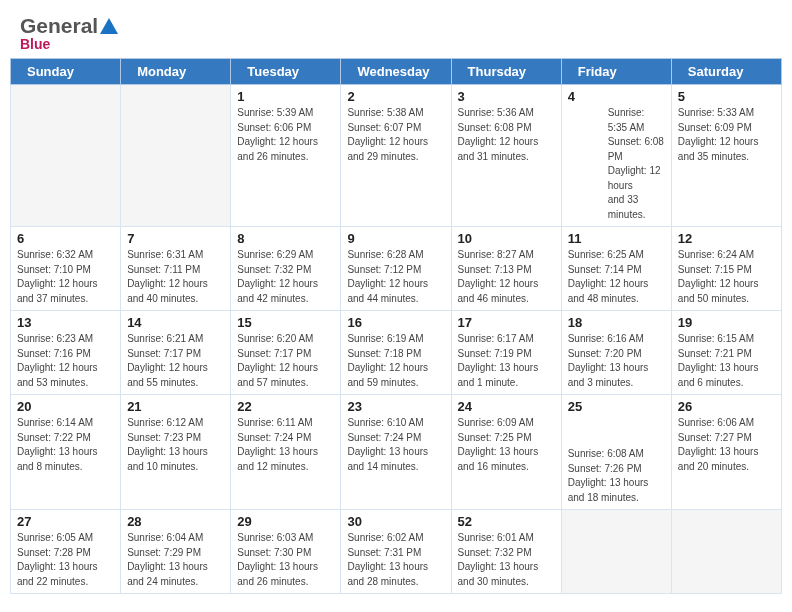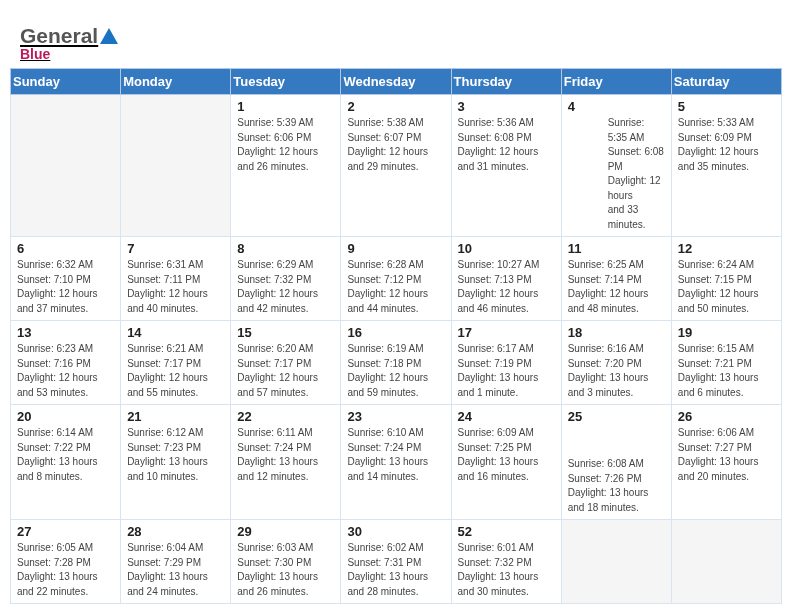--- a/index.html
+++ b/index.html
@@ -7,22 +7,21 @@
       font-family: Arial, sans-serif;
       background: #fff;
       width: 792px;
       min-height: 612px;
       overflow: hidden;
     }
     .header {
       display: flex;
       align-items: flex-start;
       justify-content: space-between;
-      padding: 24px 20px 6px 20px;
-      text-decoration: underline;
+      padding: 14px 20px 6px 20px;
     }
     .title-block {
       text-align: right;
     }
     .month-title {
       font-size: 36px;
       font-weight: bold;
       color: #222;
       line-height: 1.1;
     }
@@ -37,21 +36,21 @@
       margin: 0 0 0 0;
       padding: 0 10px;
       table-layout: fixed;
     }
     .calendar th {
       background-color: #3579c0;
       color: #fff;
       font-size: 13px;
       font-weight: bold;
       text-align: left;
-      padding: 5px 2px;
+      padding: 5px 16px;
       border: 1px solid #b0c8e8;
     }
     .calendar td {
       vertical-align: top;
       padding: 4px 6px;
       font-size: 10.5px;
       color: #333;
       border: 1px solid #d8e4f0;
       height: 82px;
       background: #fff;
@@ -180,21 +179,21 @@
           </td>
           <td>
             <span class="day-number">9</span>
             <div class="day-info" style="white-space: pre-line;">Sunrise: 6:28 AM
 Sunset: 7:12 PM
 Daylight: 12 hours
 and 44 minutes.</div>
           </td>
           <td>
             <span class="day-number">10</span>
-            <div class="day-info" style="white-space: pre-line;">Sunrise: 10:27 AM
+            <div class="day-info" style="white-space: pre-line;">Sunrise: 8:27 AM
 Sunset: 7:13 PM
 Daylight: 12 hours
 and 46 minutes.</div>
           </td>
           <td>
             <span class="day-number">11</span>
             <div class="day-info" style="white-space: pre-line;">Sunrise: 6:25 AM
 Sunset: 7:14 PM
 Daylight: 12 hours
 and 48 minutes.</div>

